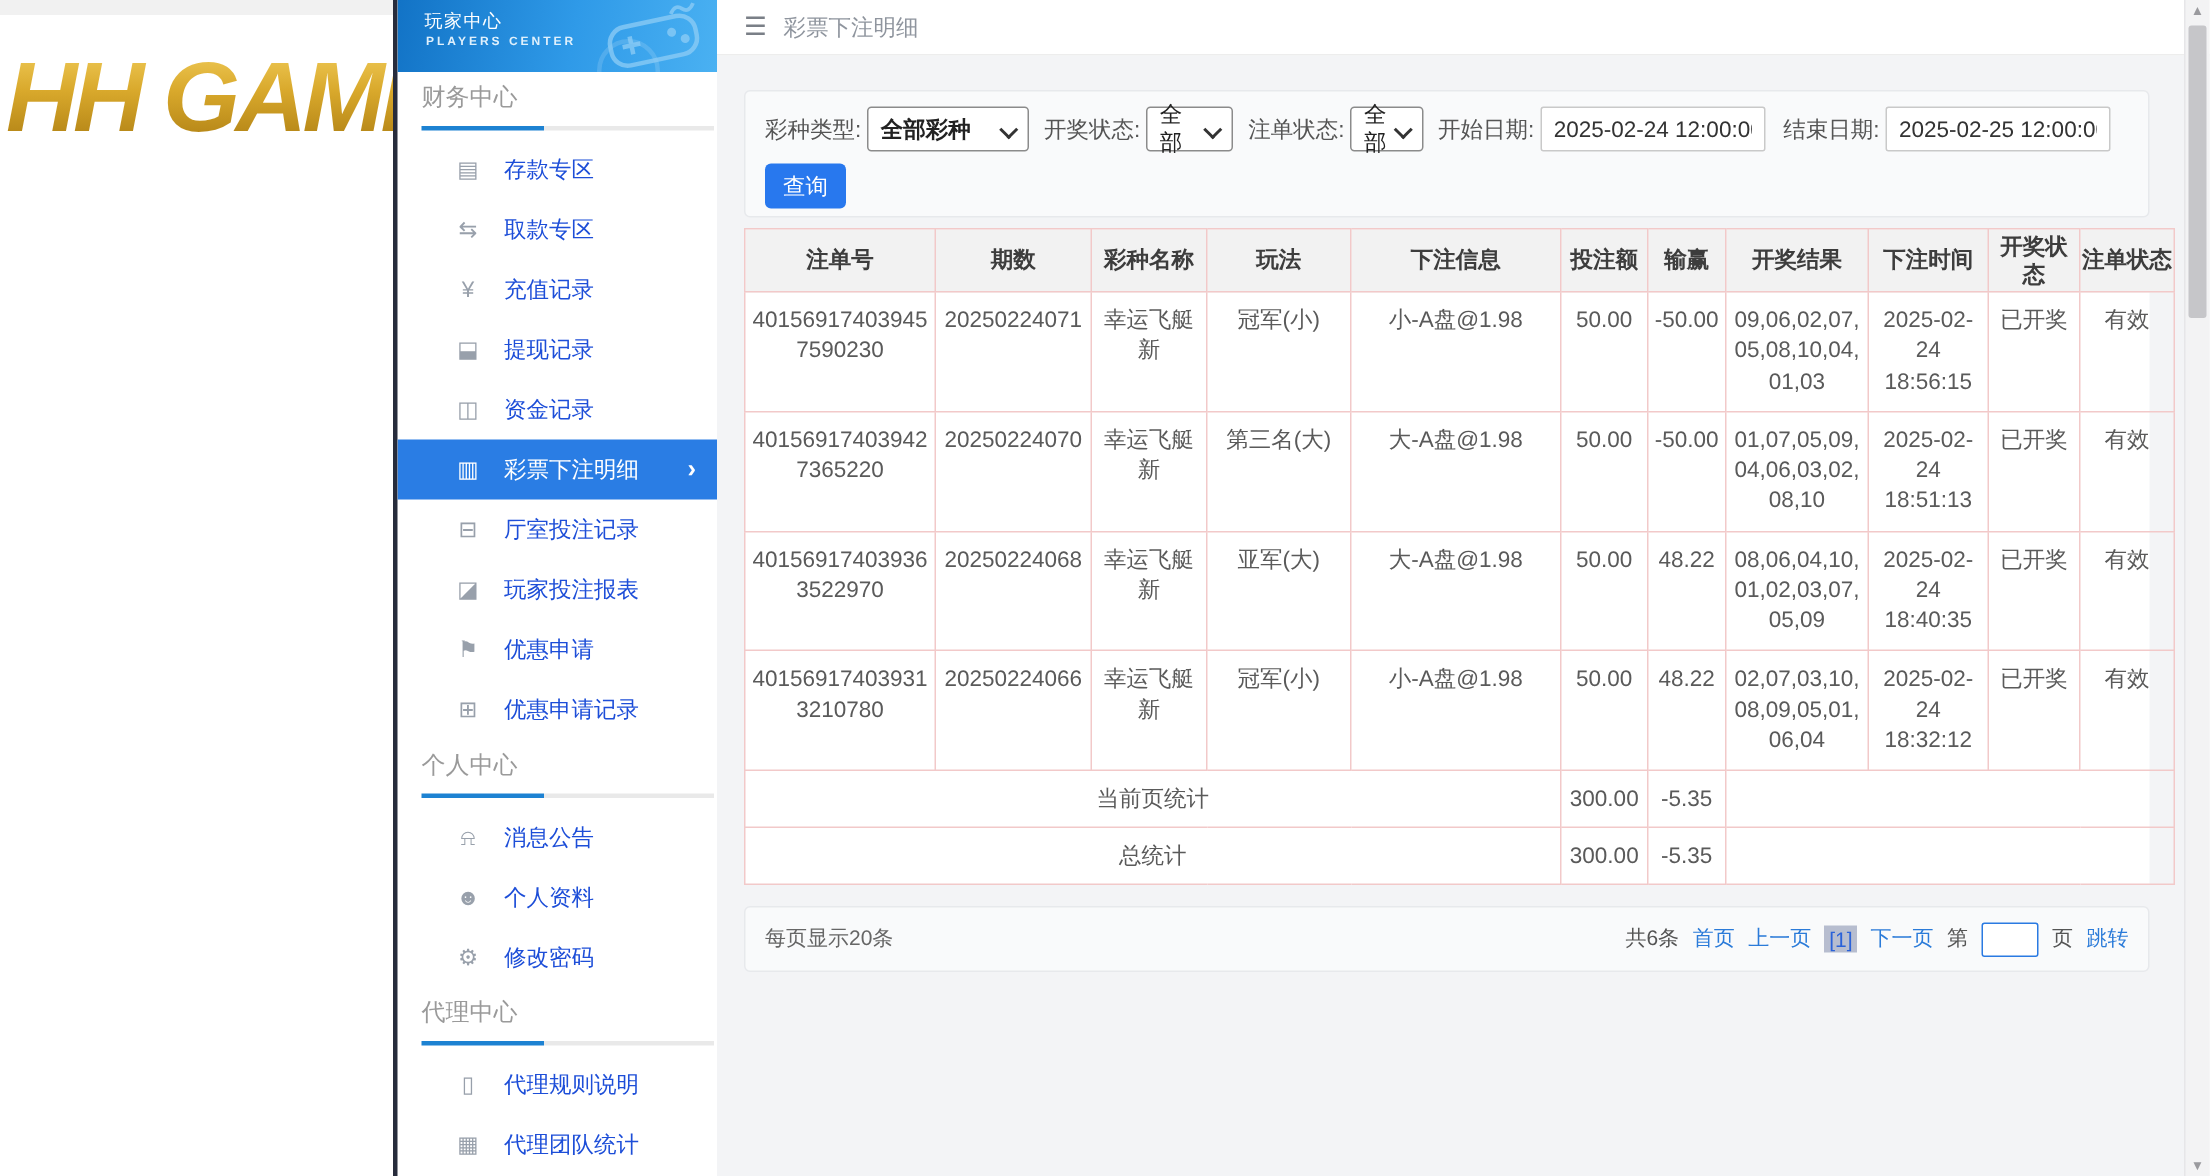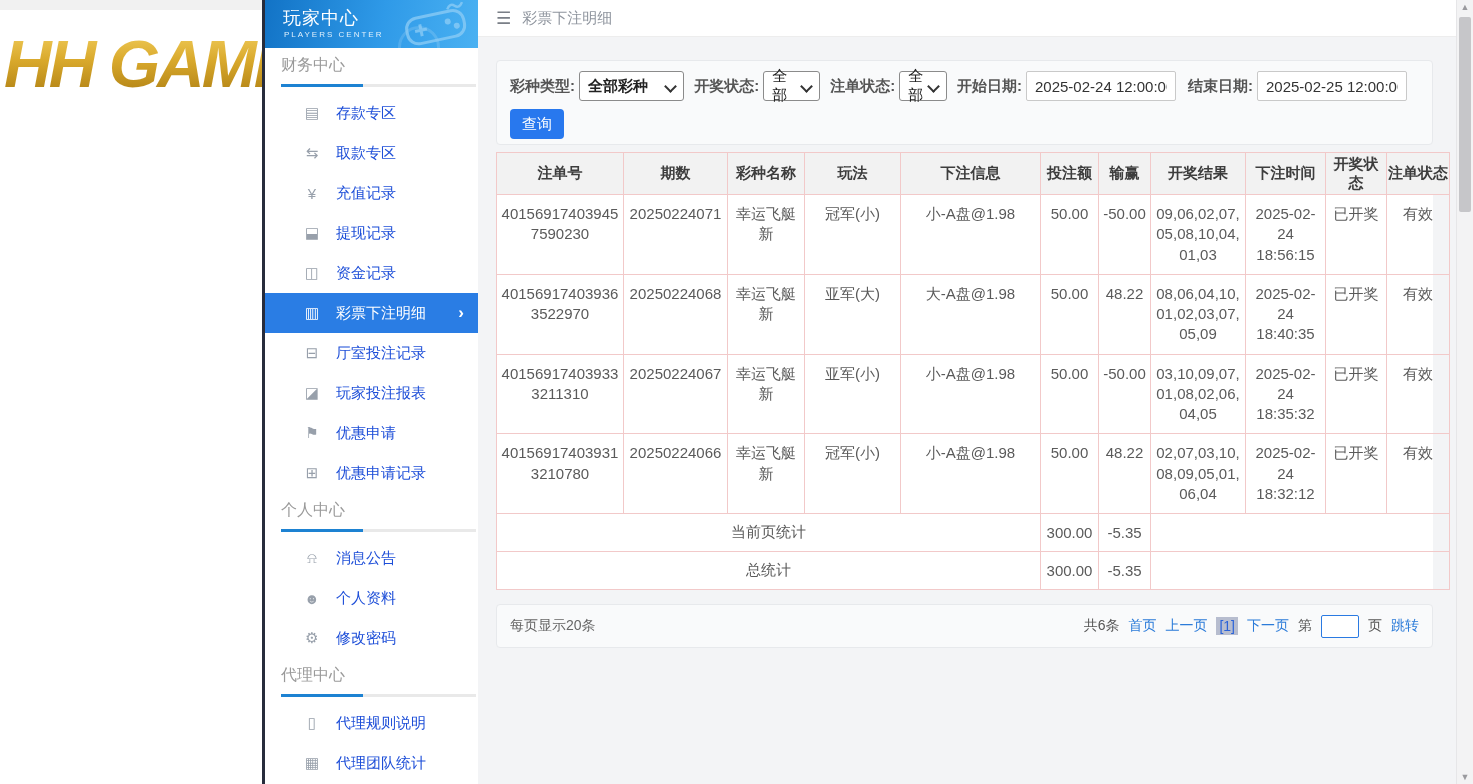--- a/index.html
+++ b/index.html
@@ -14,22 +14,22 @@
   @supports (-webkit-background-clip:text) {
     .logo { background:linear-gradient(180deg,#f5d262 0%,#d9a92c 45%,#a97a10 100%);
       -webkit-background-clip:text; background-clip:text; color:transparent; }
   }
 
   
   .sidebar { position:absolute; left:262px; top:0; width:216px; height:784px;
     background:#fff; border-left:3px solid #272c3c; overflow:hidden; }
   .sb-header { position:relative; height:48px;
     background:linear-gradient(100deg,#1273c6 0%,#2f9ae8 55%,#4ab1f2 100%); overflow:hidden; }
-  .sb-header-title { color:#fff; font-size:18px; padding:6px 5px 0 18px; letter-spacing:1px; }
-  .sb-header-sub { color:#dff0fc; font-size:8px; letter-spacing:2px; padding-left:19px; }
+  .sb-header-title { color:#fff; font-size:12px; padding:6px 5px 0 18px; letter-spacing:1px; }
+  .sb-header-sub { color:#dff0fc; font-size:8px; letter-spacing:2px; padding-left:19px;font-weight:bold; }
   .sb-gamepad { position:absolute; right:6px; top:2px; opacity:.75; transform:rotate(-12deg); }
   .sb-circle { position:absolute; right:38px; top:26px; width:42px; height:42px;
     border:3px solid rgba(255,255,255,.14); border-radius:50%; }
   .sb-section { padding-top:5px; }
   .sb-sec-title { font-size:16px; color:#9a9a9a; padding:2px 0 0 16px; }
   .sb-sec-line { height:3px; margin:8px 2px 6px 16px;
     background:linear-gradient(to right,#1d82d2 0,#1d82d2 82px,#e9e9e9 82px,#e9e9e9 100%); }
   .sb-item { position:relative; display:flex; align-items:center; height:40px;
     padding-left:36px; cursor:pointer; }
   .sb-icon { width:22px; text-align:center; color:#98a0ab; font-size:15px; flex:none; }
@@ -41,21 +41,21 @@
   
   .main { position:absolute; left:478px; top:0; width:995px; height:784px; background:#f3f4f6; }
   .topbar { height:37px; background:#fff; border-bottom:1px solid #ededed;
     display:flex; align-items:center; padding-left:18px; }
   .hamburger { color:#7a7f87; font-size:17px; cursor:pointer; }
   .topbar-title { color:#8f959e; font-size:15px; margin-left:11px; }
 
   .filter-card { margin:23px 40px 0 18px; height:85px; background:#f9fafb;
     border:1px solid #e7e9ec; border-radius:4px; padding:10px 13px; }
   .filter-row { display:flex; align-items:center; }
-  .f-label { font-size:15px; color:#555; margin-right:4px; white-space:nowrap;font-weight:bold; }
+  .f-label { font-size:15px; color:#555; margin-right:4px; white-space:nowrap; }
   .f-select { position:relative; height:30px; background:#fff; border:1px solid #8b8b8b;
     border-radius:3px; font-size:15px; color:#222; display:flex; align-items:center;
     padding:0 22px 0 8px; margin-right:10px; cursor:pointer; }
   .f-select::after { content:""; position:absolute; right:8px; top:10px; width:7px; height:7px;
     border-right:2px solid #333; border-bottom:2px solid #333; transform:rotate(45deg); }
   .sel-lottery { width:125px;font-weight:bold; } .sel-draw { width:64px; } .sel-order { width:52px; }
   .f-input { height:30px; border:1px solid #c9c9c9; border-radius:2px; background:#fff;
     font-size:15px; color:#333; padding:0 8px; margin-right:12px; width:150px;
     font-family:"Liberation Sans","DejaVu Sans",sans-serif; }
   .btn-search { margin-top:8px; width:54px; height:30px; background:#2878ee; color:#fff;
@@ -257,42 +257,42 @@
             <td>冠军(小)</td>
             <td>小-A盘@1.98</td>
             <td>50.00</td>
             <td>-50.00</td>
             <td class="break">09,06,02,07,05,08,10,04,01,03</td>
             <td>2025-02-24 18:56:15</td>
             <td>已开奖</td>
             <td>有效</td>
           </tr>
           <tr class="data-row">
+            <td class="break">401569174039427365220</td>
+            <td>20250224070</td>
+            <td>幸运飞艇新</td>
+            <td>第三名(大)</td>
+            <td>大-A盘@1.98</td>
+            <td>50.00</td>
+            <td>-50.00</td>
+            <td class="break">01,07,05,09,04,06,03,02,08,10</td>
+            <td>2025-02-24 18:51:13</td>
+            <td>已开奖</td>
+            <td>有效</td>
+          </tr>
+          <tr class="data-row">
             <td class="break">401569174039363522970</td>
             <td>20250224068</td>
             <td>幸运飞艇新</td>
             <td>亚军(大)</td>
             <td>大-A盘@1.98</td>
             <td>50.00</td>
             <td>48.22</td>
             <td class="break">08,06,04,10,01,02,03,07,05,09</td>
             <td>2025-02-24 18:40:35</td>
-            <td>已开奖</td>
-            <td>有效</td>
-          </tr>
-          <tr class="data-row">
-            <td class="break">401569174039333211310</td>
-            <td>20250224067</td>
-            <td>幸运飞艇新</td>
-            <td>亚军(小)</td>
-            <td>小-A盘@1.98</td>
-            <td>50.00</td>
-            <td>-50.00</td>
-            <td class="break">03,10,09,07,01,08,02,06,04,05</td>
-            <td>2025-02-24 18:35:32</td>
             <td>已开奖</td>
             <td>有效</td>
           </tr>
           <tr class="data-row">
             <td class="break">401569174039313210780</td>
             <td>20250224066</td>
             <td>幸运飞艇新</td>
             <td>冠军(小)</td>
             <td>小-A盘@1.98</td>
             <td>50.00</td>

